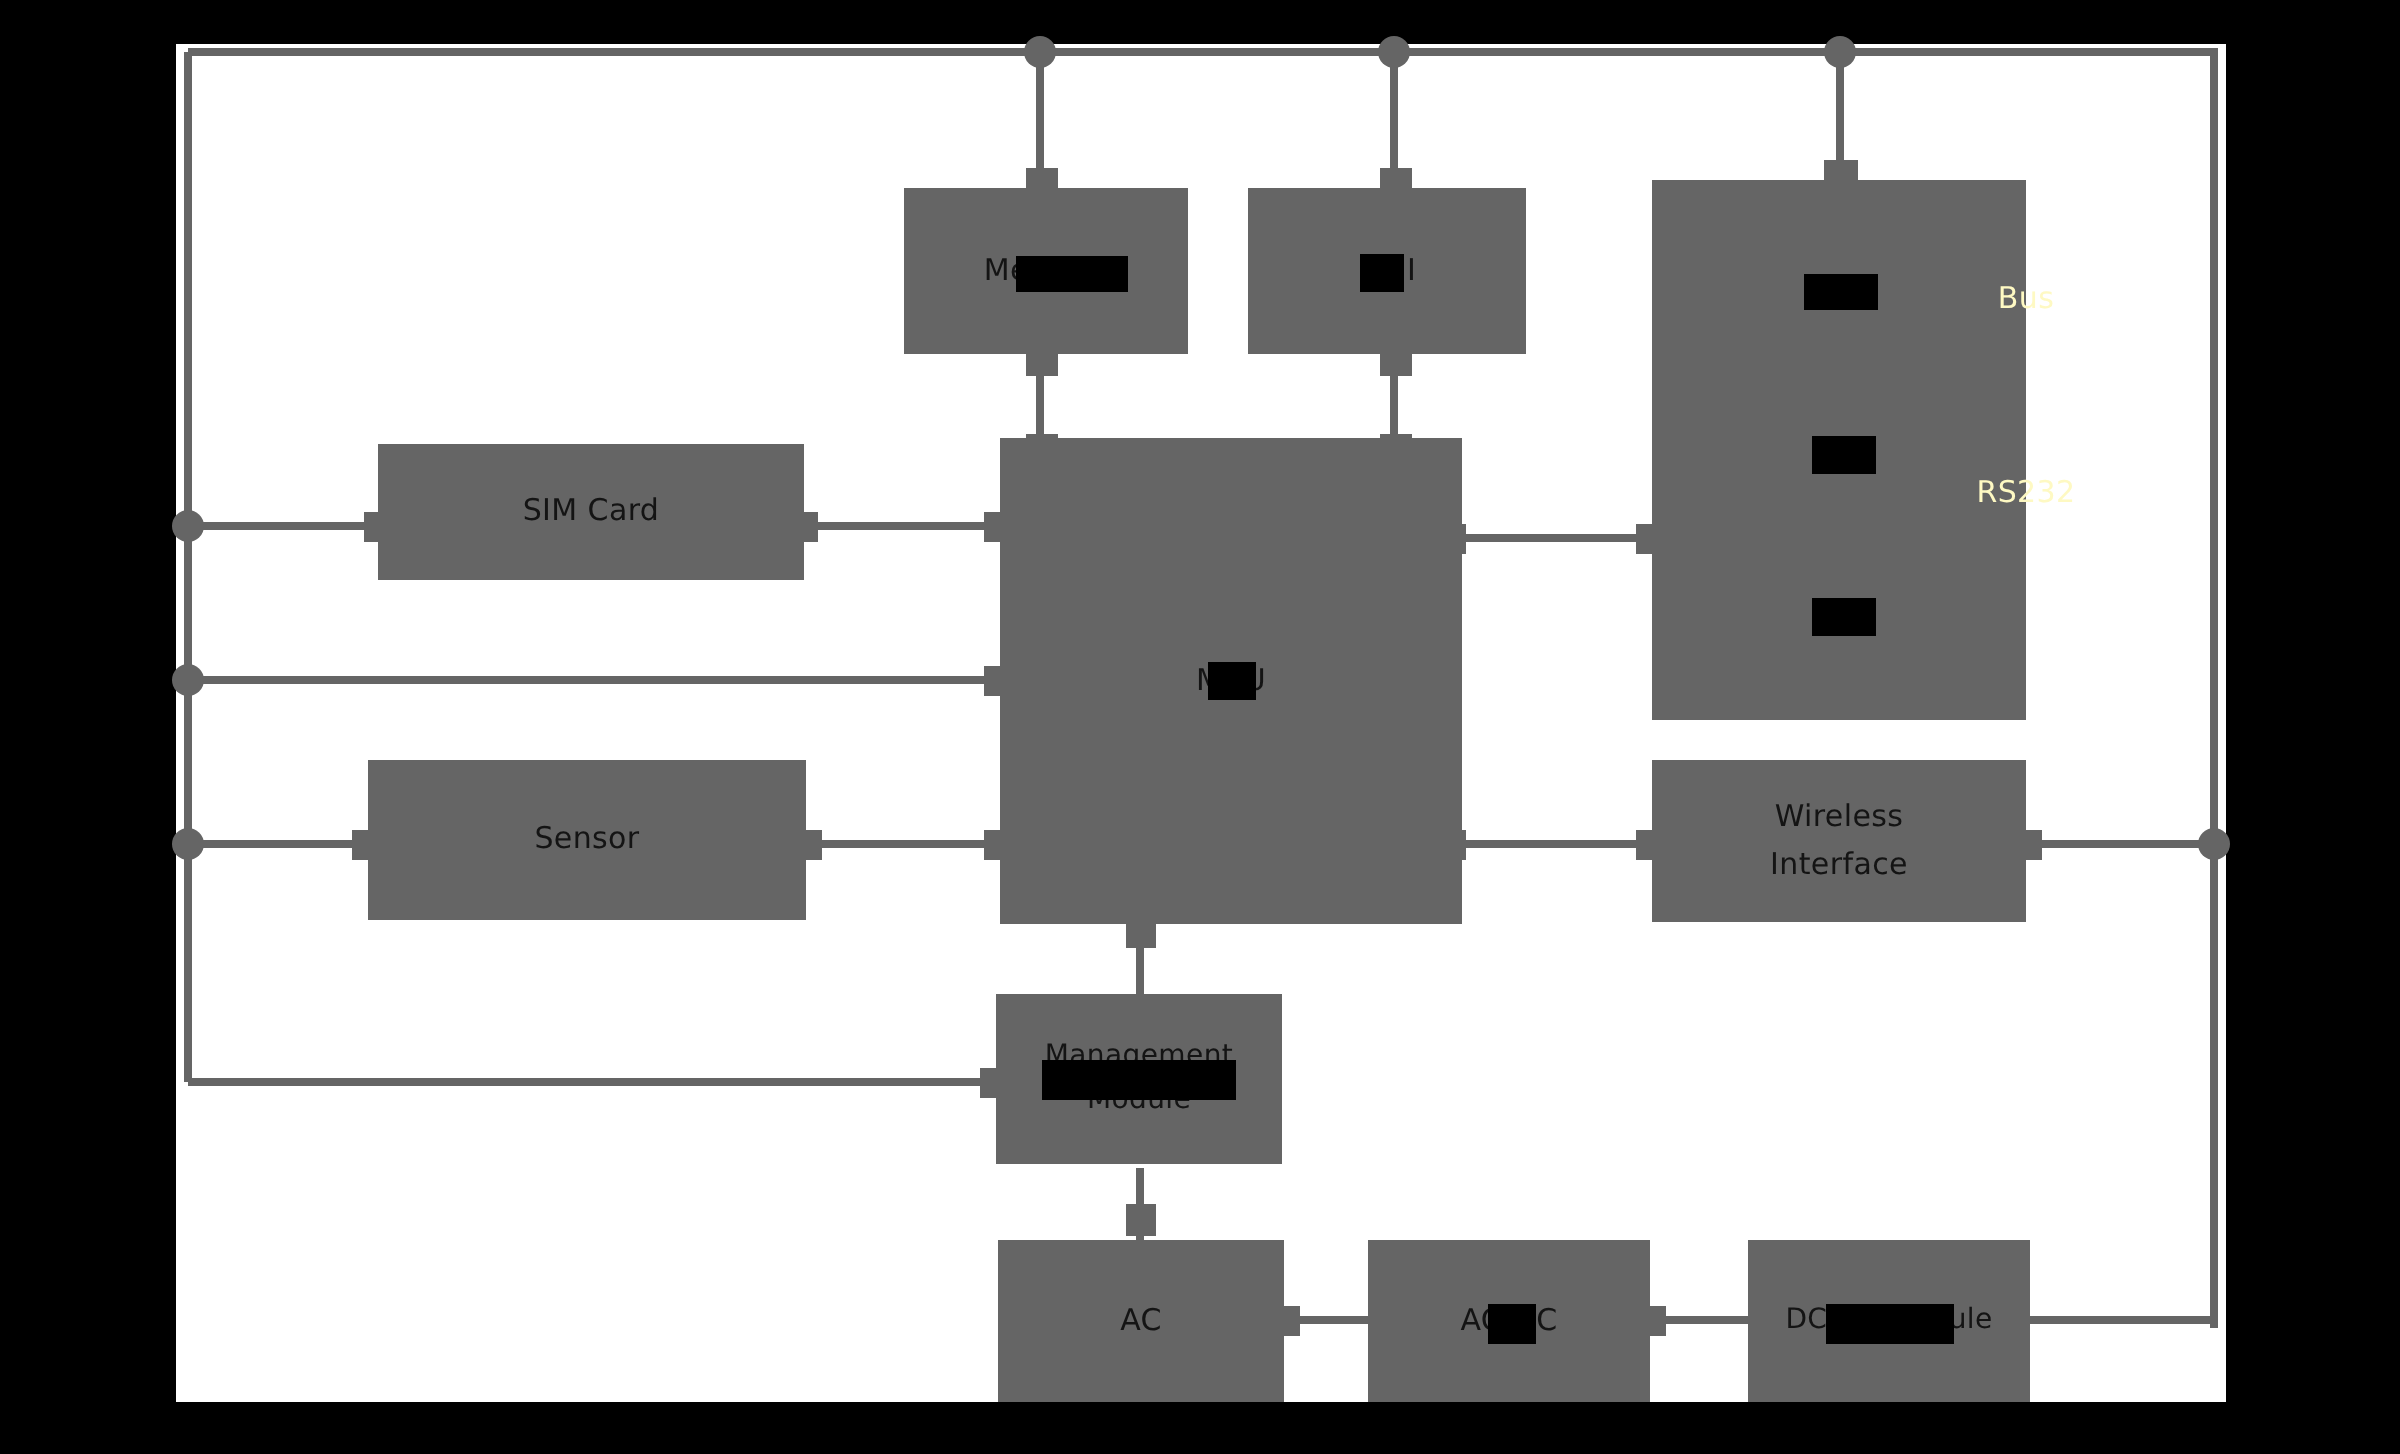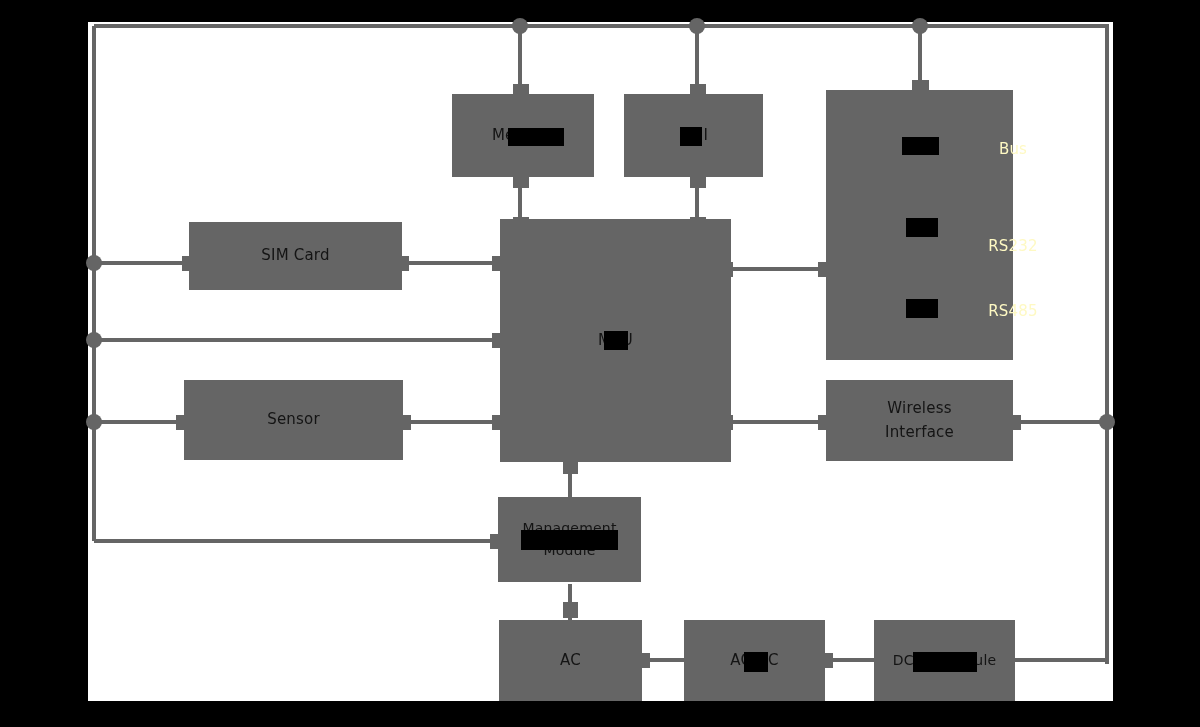--- a/index.html
+++ b/index.html
@@ -193,21 +193,20 @@
       </div>
 
       <div class="block" style="left:536px; top:72px; width:139px; height:83px;">
         <span class="lbl">HMI</span>
         <span class="redact" style="left:56px; top:33px; width:22px; height:19px;"></span>
       </div>
 
       <div class="block" style="left:738px; top:68px; width:187px; height:270px; display:block;">
         <span class="stack-label" style="top:48px;">Bus</span>
         <span class="stack-label" style="top:129px;margin-top:16px;">RS232</span>
-        <span class="stack-label" style="top:210px;">RS485</span>
         <span class="redact" style="left:76px; top:47px;  width:37px; height:18px;"></span>
         <span class="redact" style="left:80px; top:128px; width:32px; height:19px;"></span>
         <span class="redact" style="left:80px; top:209px; width:32px; height:19px;"></span>
       </div>
 
       <div class="block" style="left:101px; top:200px; width:213px; height:68px;">
         <span class="lbl">SIM Card</span>
       </div>
 
       <div class="block" style="left:412px; top:197px; width:231px; height:243px;">

